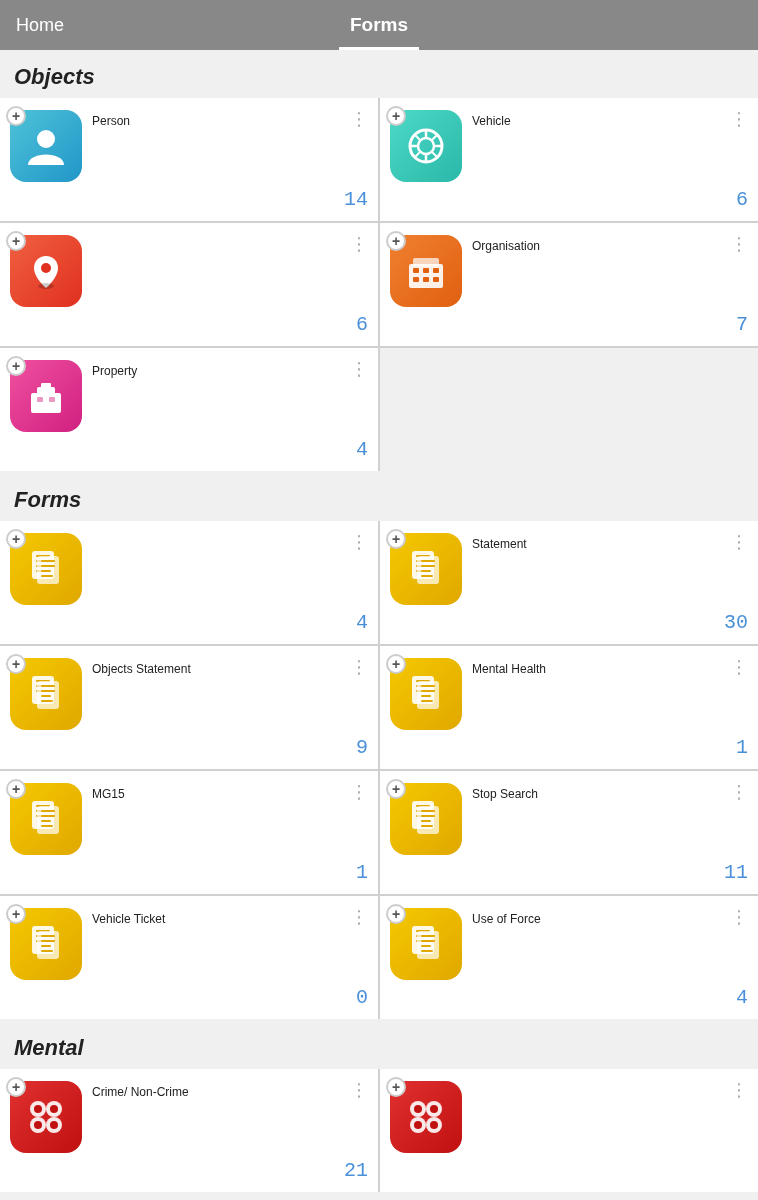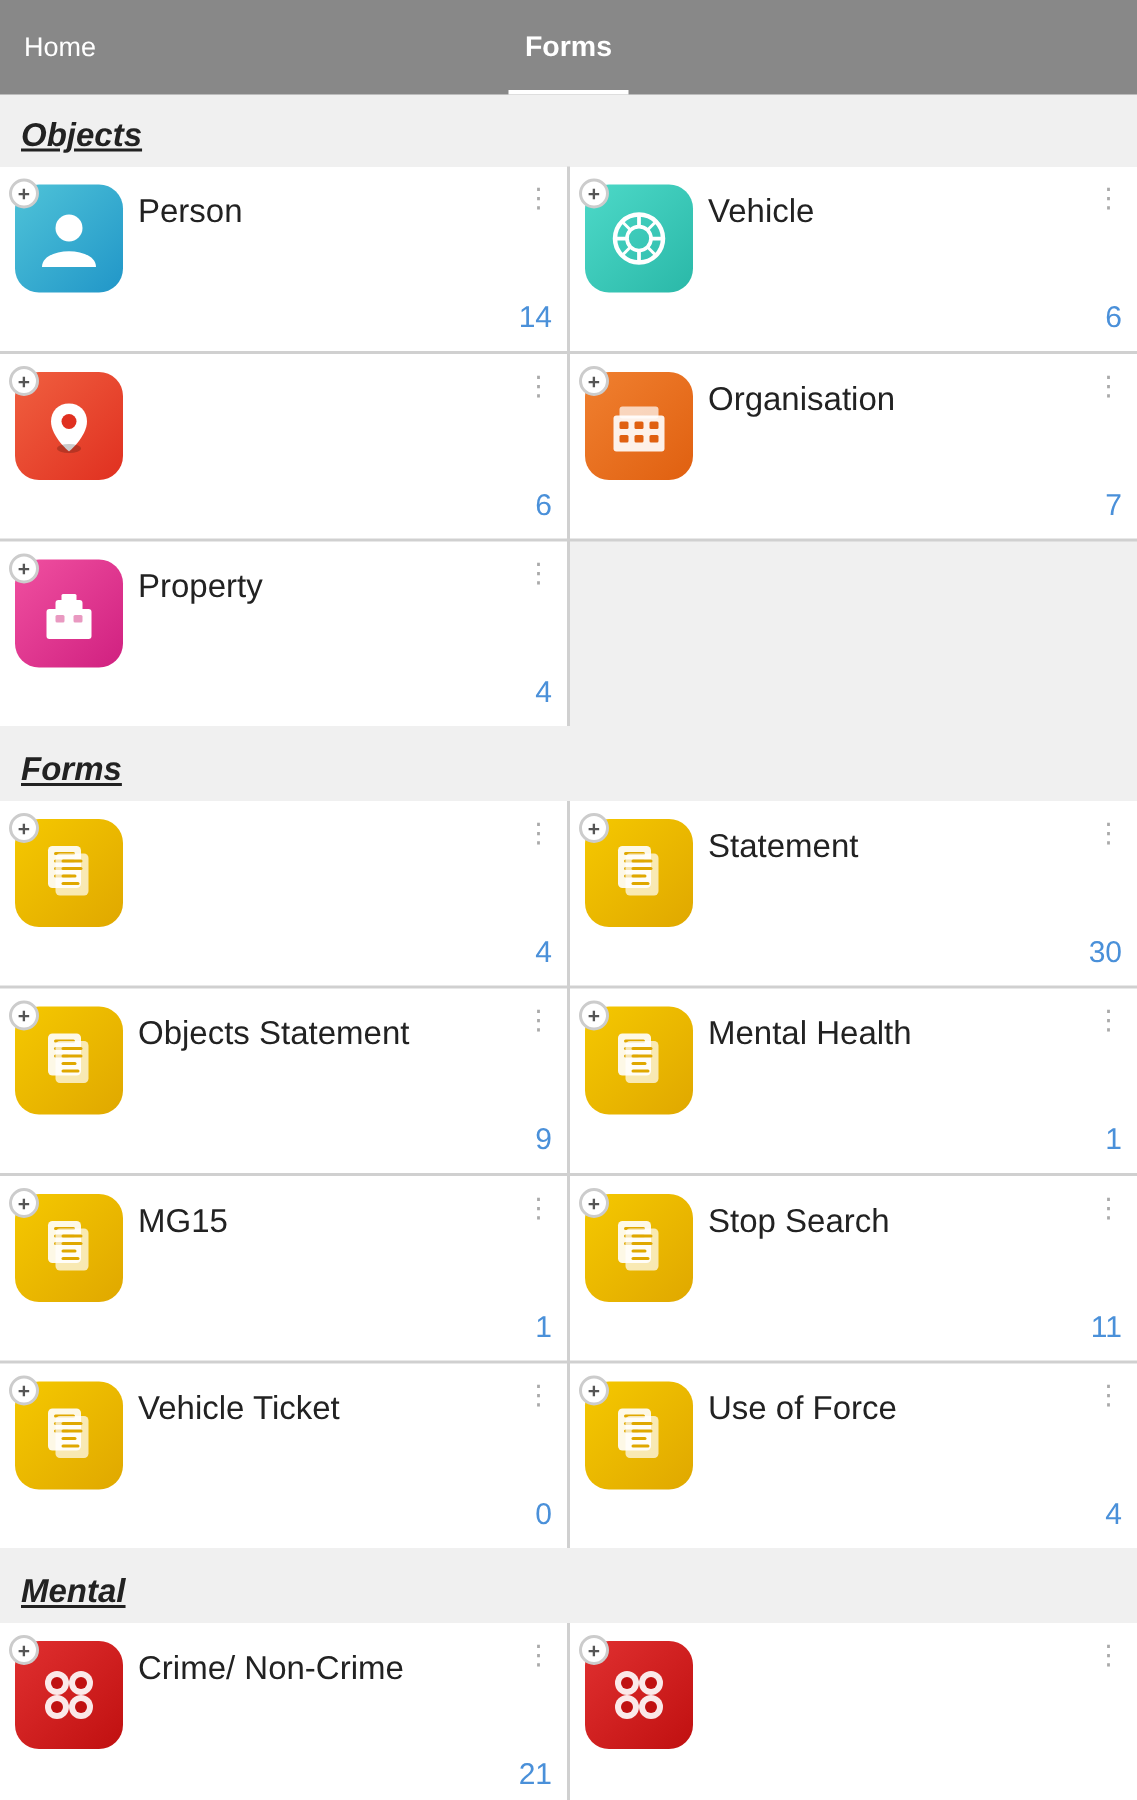--- a/index.html
+++ b/index.html
@@ -9,21 +9,21 @@
       width: 758px;
       min-height: 1200px;
       overflow-x: hidden;
     }
 
     
     .header {
       background: #888;
       display: flex;
       align-items: center;
-      height: 63px;
+      height: 50px;
       padding: 0 16px;
       position: relative;
     }
     .header-home {
       color: #fff;
       font-size: 18px;
       font-weight: 400;
       position: absolute;
       left: 16px;
     }
@@ -46,21 +46,20 @@
     }
 
     
     .section-header {
       padding: 14px 14px 6px 14px;
       font-size: 22px;
       font-style: italic;
       font-weight: 700;
       color: #222;
       background: #f0f0f0;
-      text-decoration: underline;
     }
 
     
     .grid {
       display: grid;
       grid-template-columns: 1fr 1fr;
       gap: 2px;
       background: #d0d0d0;
       margin: 2px 0;
     }
@@ -105,21 +104,21 @@
       display: flex;
       align-items: center;
       justify-content: center;
       font-size: 14px;
       font-weight: 700;
       color: #555;
       border: 2px solid #ccc;
     }
 
     .card-label {
-      font-size: 22px;
+      font-size: 12px;
       font-weight: 500;
       color: #222;
       line-height: 1.3;
       flex: 1;
       padding-top: 4px;
     }
 
     .card-menu {
       color: #aaa;
       font-size: 18px;
@@ -129,20 +128,21 @@
       top: 12px;
     }
 
     .card-count {
       font-size: 20px;
       font-weight: 500;
       color: #4a90d9;
       text-align: right;
       margin-top: auto;
       padding-top: 6px;
+      font-family: Liberation Mono, monospace;
     }
 
     
     .card-empty {
       background: #f0f0f0;
     }
 
     
     .ic-blue { background: linear-gradient(135deg, #4fc3d8 0%, #2196c8 100%); }
     .ic-teal { background: linear-gradient(135deg, #4dd9c8 0%, #2ab8a8 100%); }

